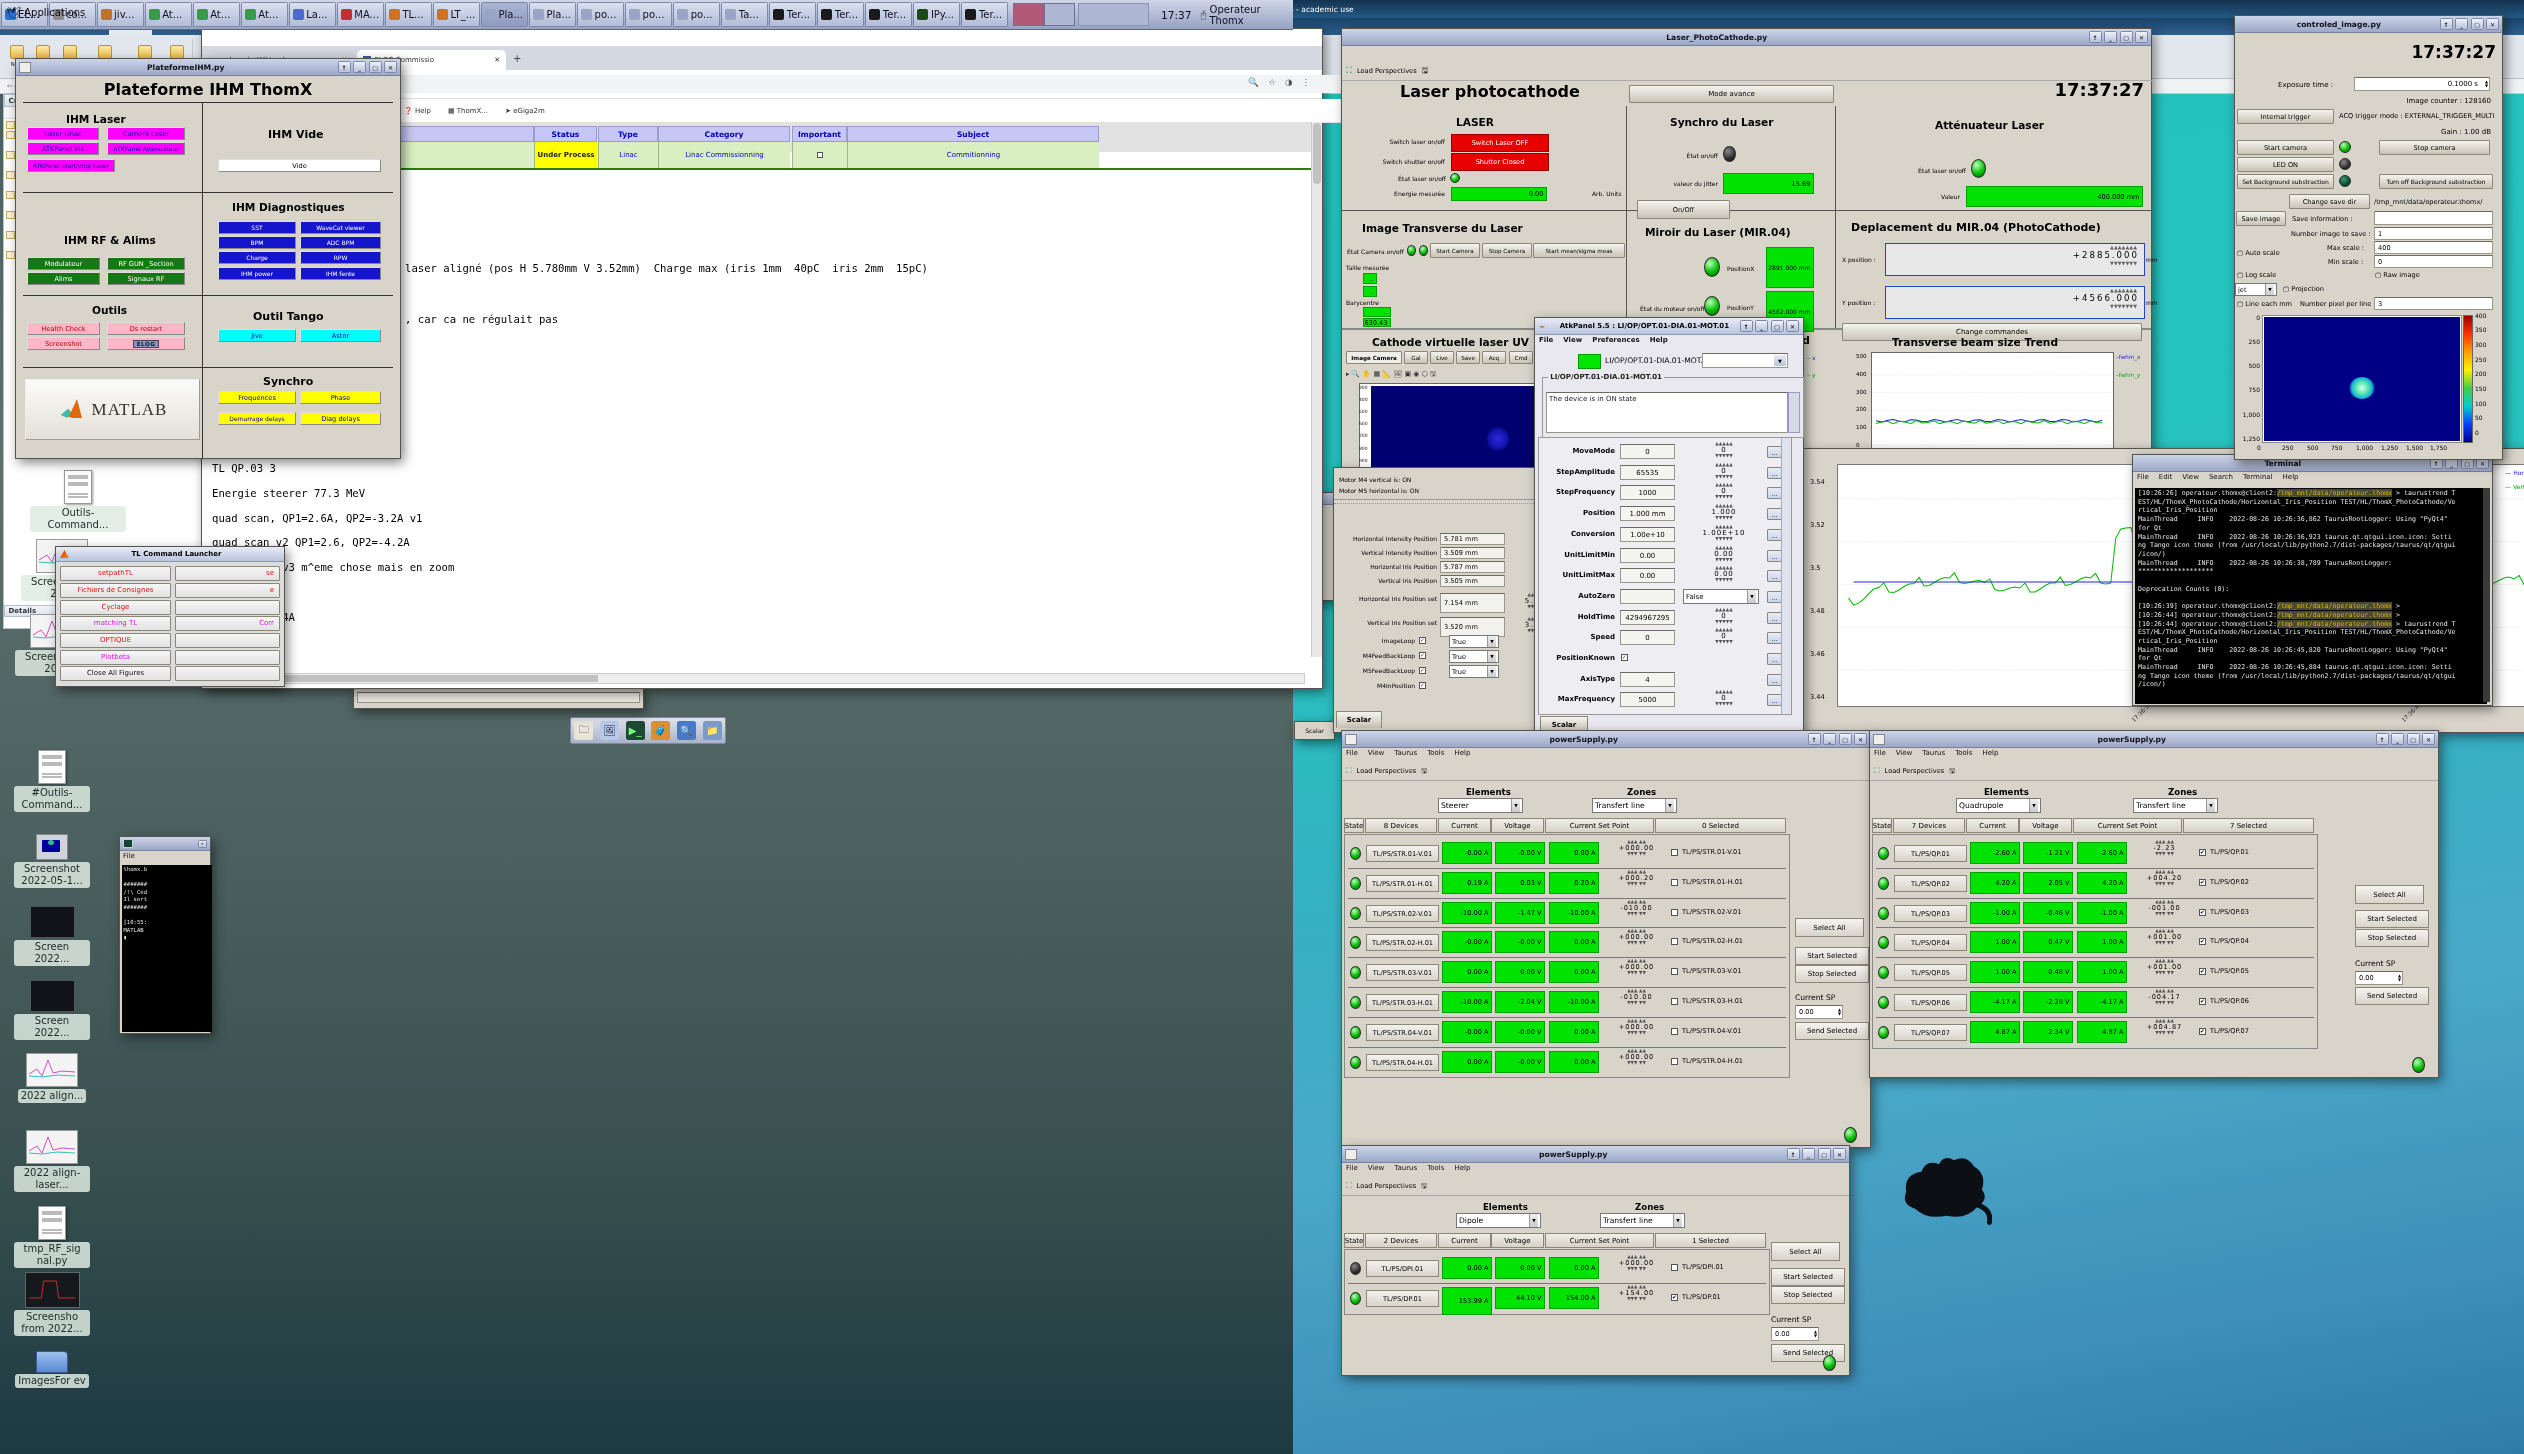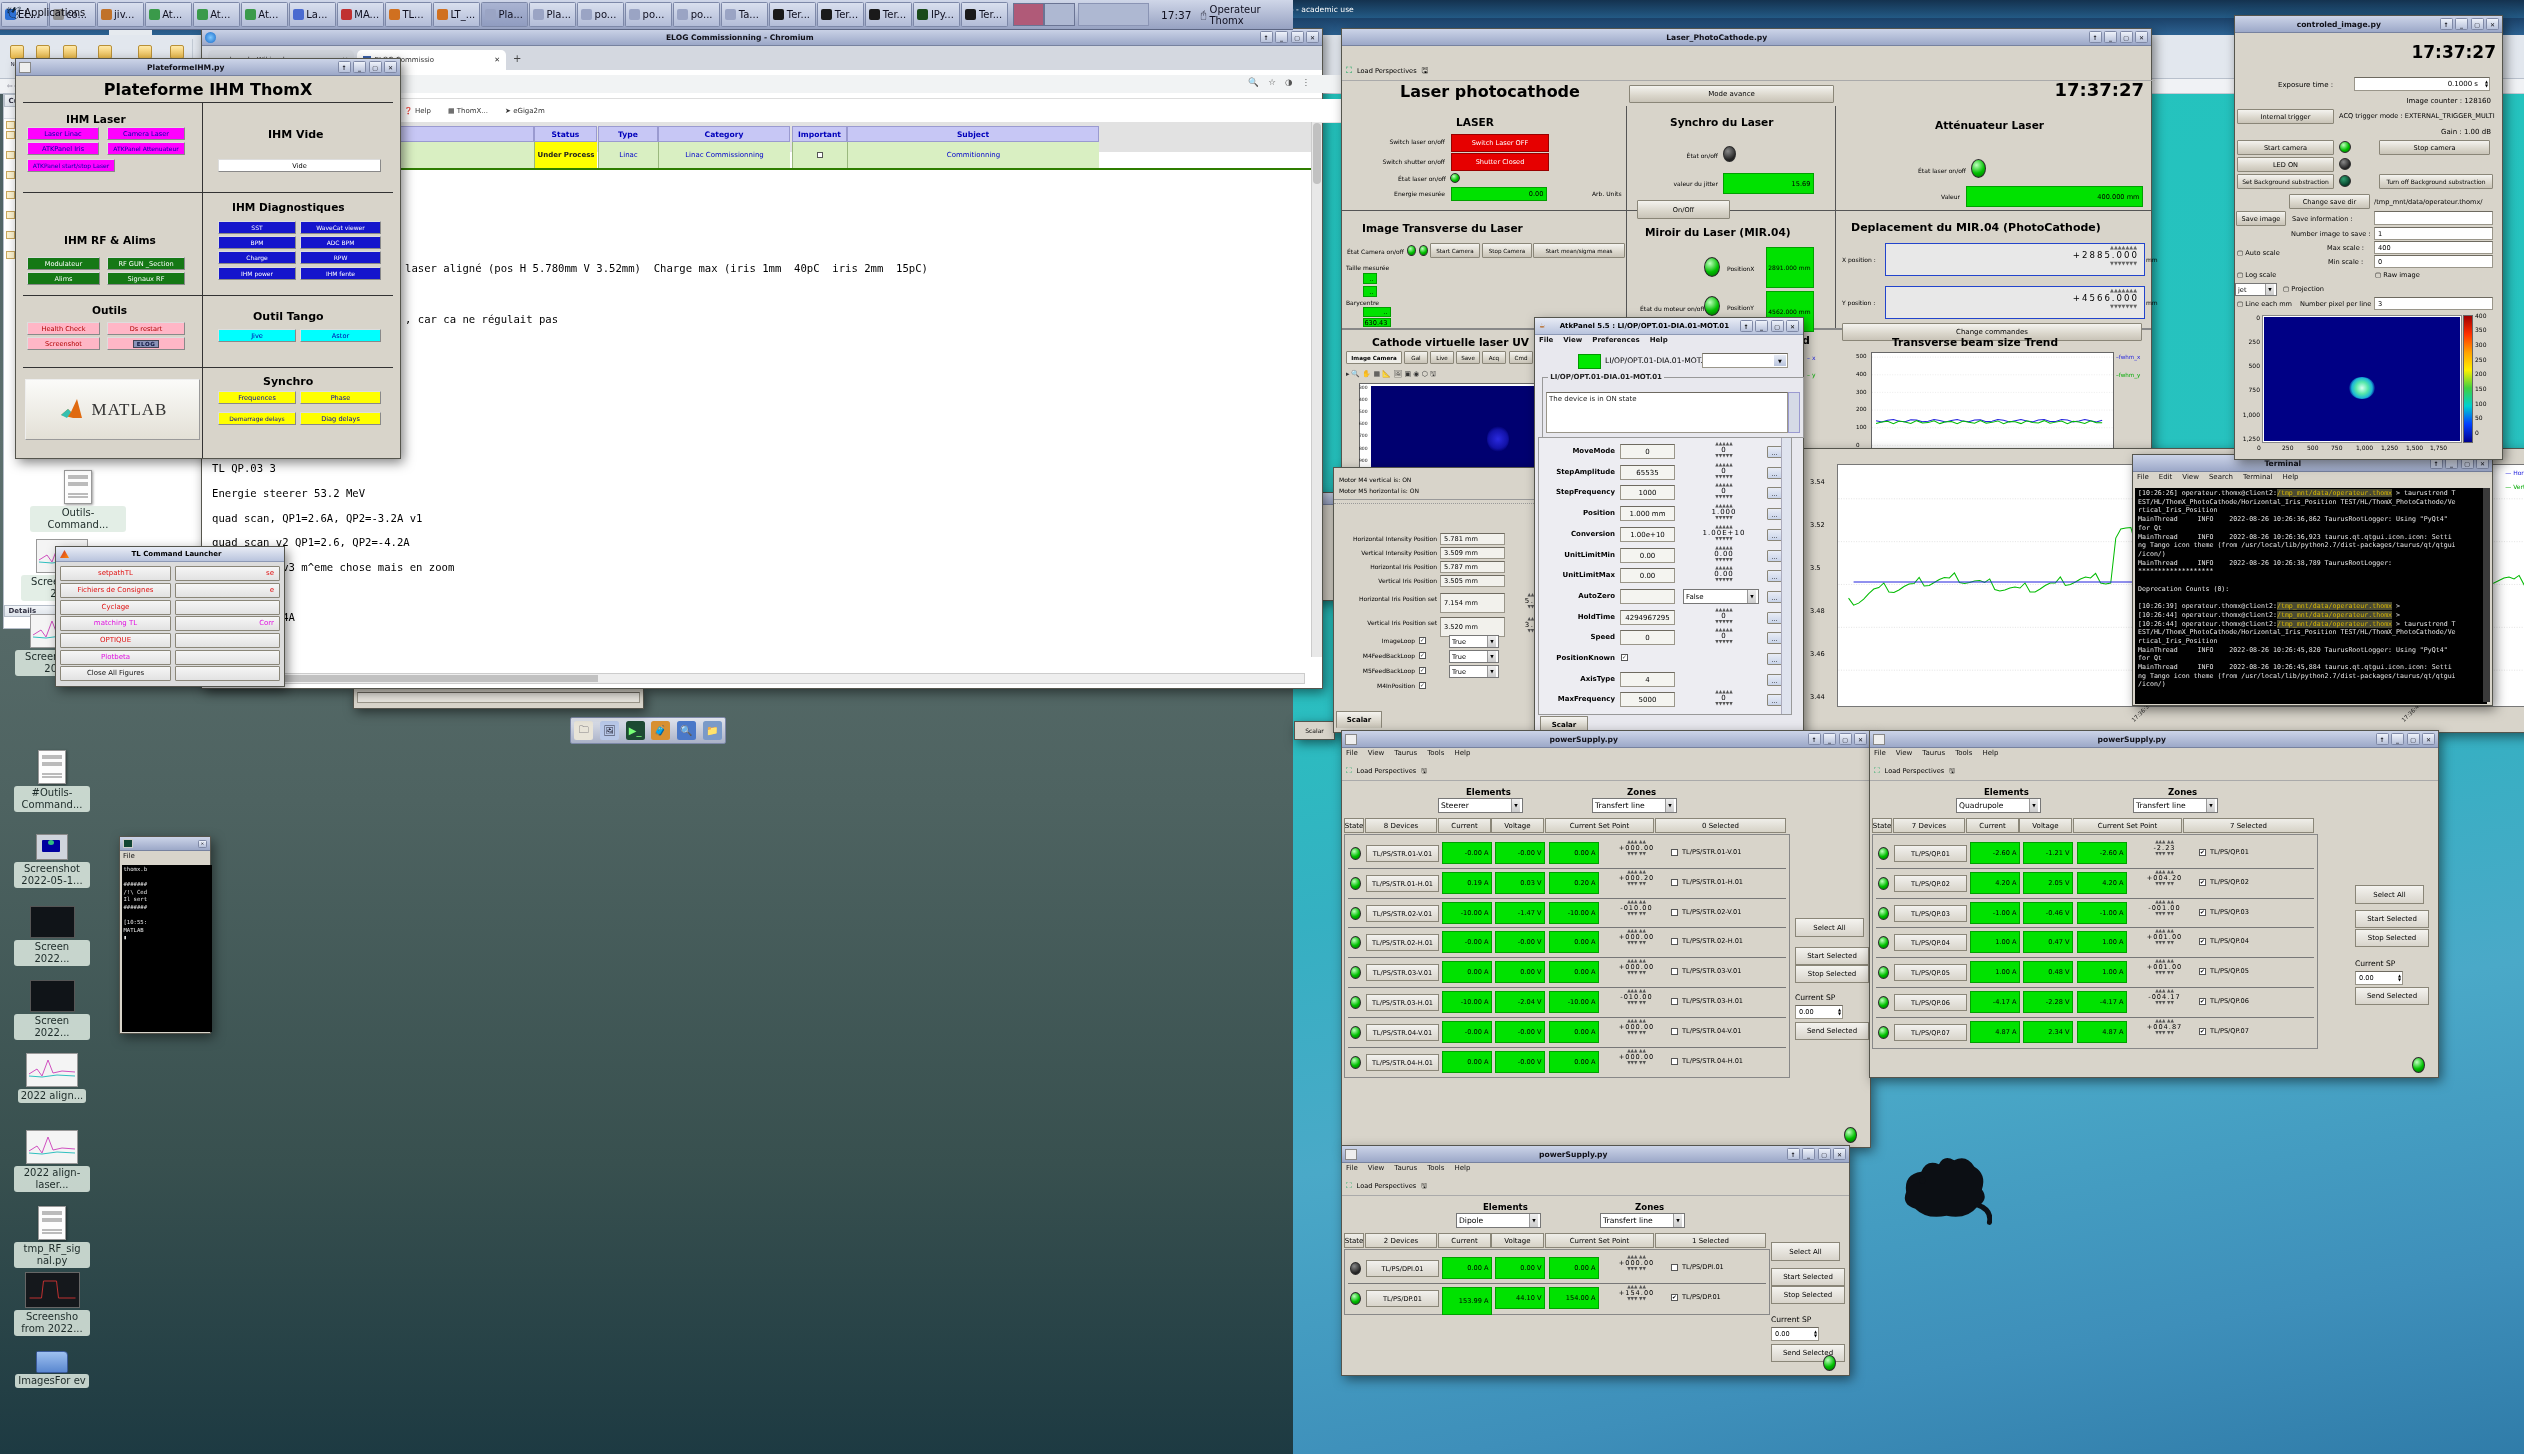--- a/index.html
+++ b/index.html
@@ -97,30 +97,20 @@
     display:flex;align-items:center;justify-content:center}
 </style>
 </head>
 <body>
 
 <div id="screen">
   <div id="desk-left"></div>
   <div id="desk-right"></div>
 
   <div id="elog" class="win">
-    <div class="tbar">
-      <div style="width:11px;height:11px;border-radius:50%;background:radial-gradient(#7ec8ff,#1668c8);margin-right:4px"></div>
-      <div class="t">ELOG Commissionning - Chromium</div>
-      <div class="wb">
-          <i>↑</i>
-          <i>_</i>
-          <i>▢</i>
-          <i>✕</i>
-        </div>
-    </div>
     <div class="abs" style="left:0;top:17px;width:100%;height:24px;background:#d4d8e0">
       <div class="ctab" style="left:6px;top:4px;width:146px">
         <span style="font-family:'DejaVu Serif',serif;font-weight:bold;margin-right:4px">W</span>
         <span>chmod - Wikiped</span>
           <span style="margin-left:auto">✕</span>
         </div>
       <div class="ctab act" style="left:155px;top:4px;width:149px">
         <span style="width:7.6px;height:7.6px;background:#3a5fa8;display:inline-block;margin-right:4px"></span>
         <span>ELOG Commissio</span>
           <span style="margin-left:auto">✕</span>
@@ -144,21 +134,21 @@
       <span>▦ <span>ThomX...</span></span>
       <span>➤ <span>eGiga2m</span></span>
     </div>
     <div class="abs" style="left:0;top:93px;width:1109px;height:30px;background:#e2e2e2"></div>
     <div id="elog-table"></div>
     <div class="abs" style="left:1px;top:139px;width:1108px;height:2px;background:#2e7d00"></div>
     <div id="elog-lines" style="position: absolute; left: 0px; top: 0px; width: 100%; height: 100%; pointer-events: none;">
         <div class="eline" style="position: absolute; left: 203px; top: 233px;">laser aligné (pos H 5.780mm V 3.52mm)  Charge max (iris 1mm  40pC  iris 2mm  15pC)</div>
         <div class="eline" style="position: absolute; left: 203px; top: 284px;">, car ca ne régulait pas</div>
         <div class="eline" style="position: absolute; left: 10px; top: 433px;">TL QP.03 3</div>
-        <div class="eline" style="position: absolute; left: 10px; top: 458px;">Energie steerer 53.2 MeV</div>
+        <div class="eline" style="position: absolute; left: 10px; top: 458px;">Energie steerer 77.3 MeV</div>
         <div class="eline" style="position: absolute; left: 10px; top: 483px;">quad scan, QP1=2.6A, QP2=-3.2A v1</div>
         <div class="eline" style="position: absolute; left: 10px; top: 507px;">quad scan v2 QP1=2.6, QP2=-4.2A</div>
         <div class="eline" style="position: absolute; left: 10px; top: 532px;">quand scan v3 m^eme chose mais en zoom</div>
         <div class="eline" style="position: absolute; left: 10px; top: 582px;">I Dipole 154A</div>
       </div>
     <div class="abs" style="right:0;top:93px;width:10px;height:535px;background:#e8e8e8;border-left:0.5px solid #ccc">
       <div style="margin:1px;height:61px;background:#c1c1c1;border-radius:4px"></div>
       </div>
     <div class="abs" style="left:10px;bottom:4px;width:1091px;height:9px;background:#eee;border:0.5px solid #ccc">
       <div style="margin:0.5px;width:384px;height:7px;background:#c1c1c1"></div>

